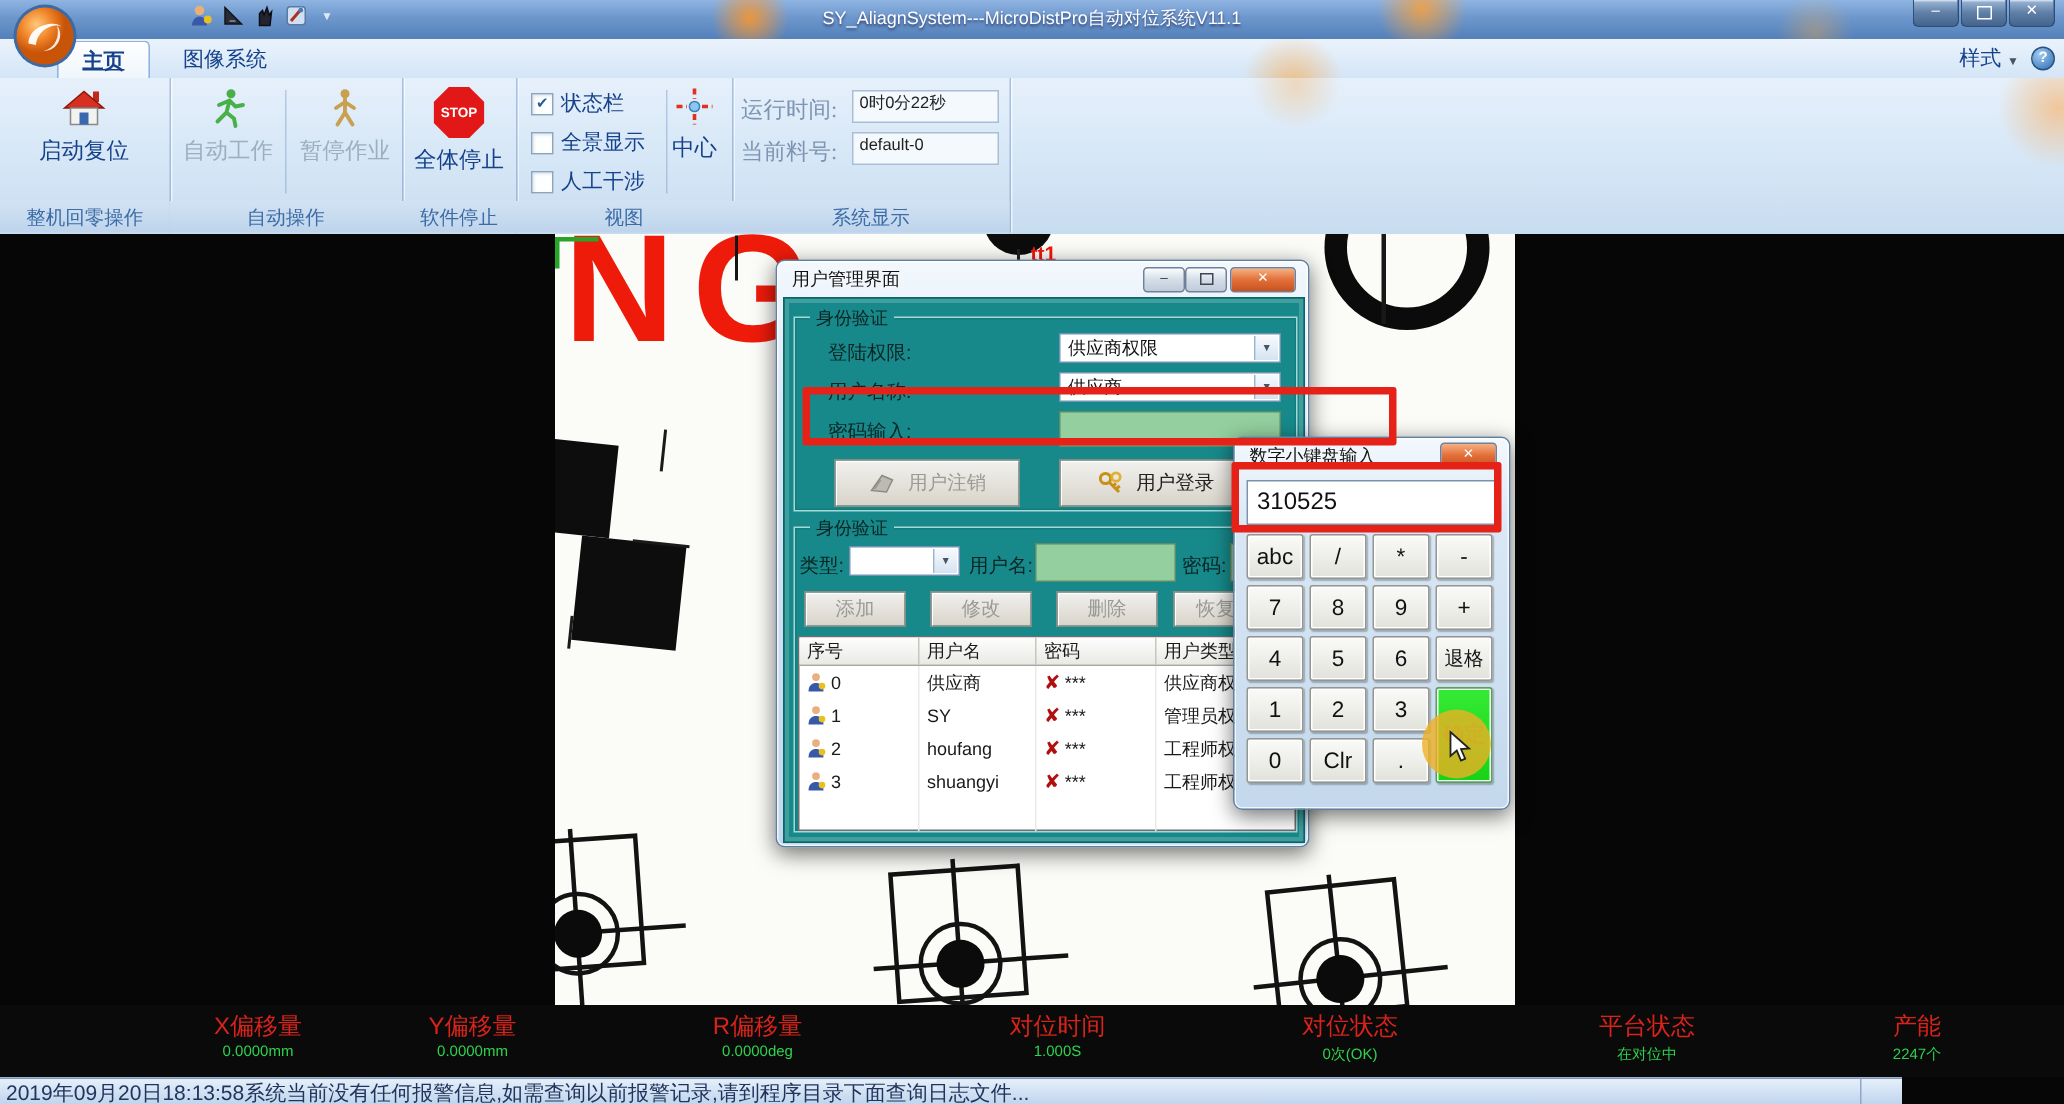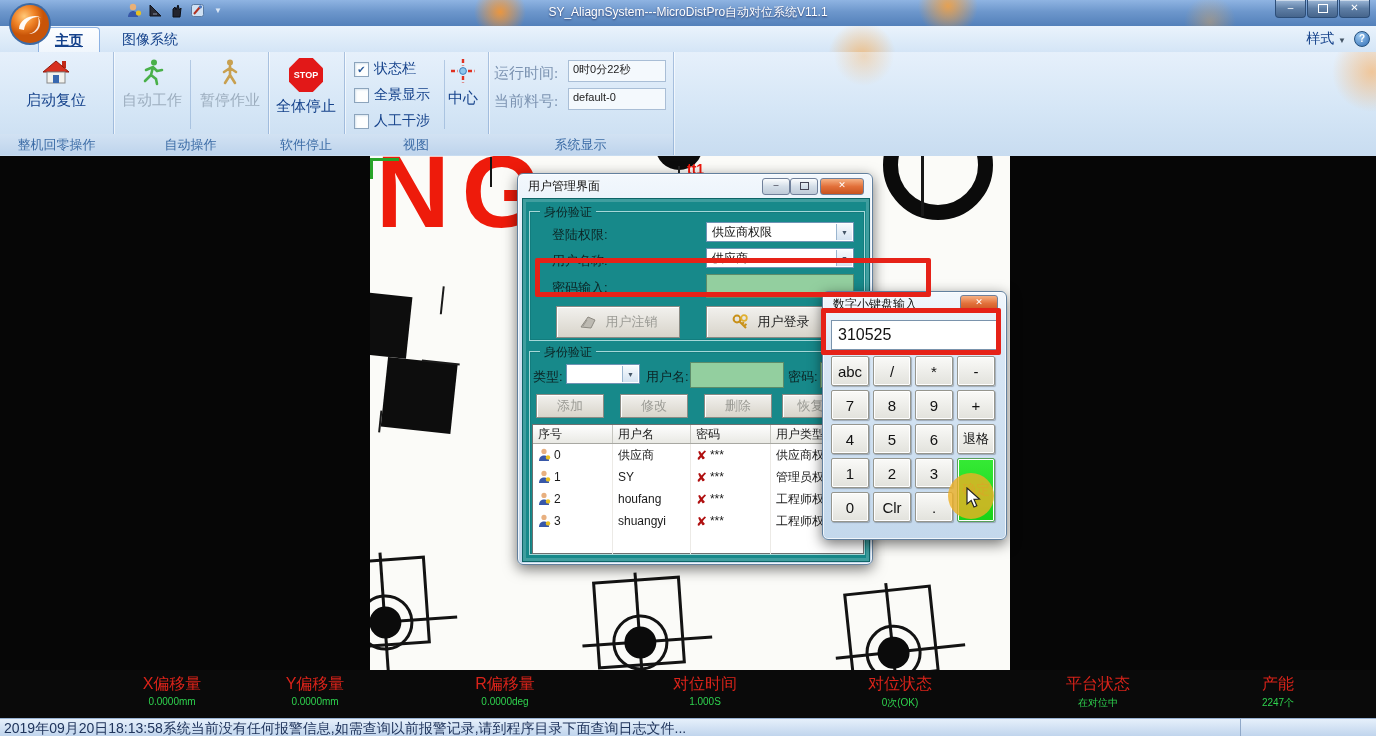--- a/index.html
+++ b/index.html
@@ -86,21 +86,21 @@
   .fid-d{position:absolute;left:42px;top:54px;width:32px;height:32px;background:#0b0b0b;border-radius:50%;}
   #checker{position:absolute;left:-34px;top:126px;width:124px;height:152px;transform:rotate(6deg);}
   .ck{position:absolute;background:#0d0d0d;}
   .ckline{position:absolute;background:#1a1a1a;}
 
   
   #statusbar{position:absolute;left:0;top:670px;width:1376px;height:48px;background:#0a0a0a;}
   .st-item{position:absolute;width:170px;text-align:center;}
   .st-label{position:absolute;top:4px;width:100%;color:#d8231a;font-size:16px;}
   .st-value{position:absolute;top:26px;width:100%;color:#2ed24e;font-size:10px;}
-  #logbar{position:absolute;left:0;top:718px;width:1376px;height:18px;
+  #logbar{position:absolute;left:0;top:718px;width:1268px;height:18px;
     background:linear-gradient(#e6f0fb,#bed3ec);border-top:1px solid #98b2d2;}
   #log-msg{position:absolute;left:4px;top:0;line-height:18px;font-size:14px;color:#20355c;white-space:nowrap;}
   #ver-box{position:absolute;left:1240px;top:0;width:136px;height:18px;border-left:1px solid #8fa8c8;}
   #ver-txt{position:absolute;left:10px;top:16px;line-height:18px;font-size:18px;color:#1c3a6e;white-space:nowrap;}
 
   
   .win7{position:absolute;background:linear-gradient(#f3f8fd,#d9e7f5 25%,#c3d8ec);
     border:1px solid #62809e;border-radius:6px;
     box-shadow:0 4px 14px rgba(0,0,0,.55), inset 0 0 0 1px rgba(255,255,255,.75);}
   .dlg-title{position:absolute;left:10px;top:4px;font-size:12px;color:#111;text-shadow:0 0 4px #fff;}

